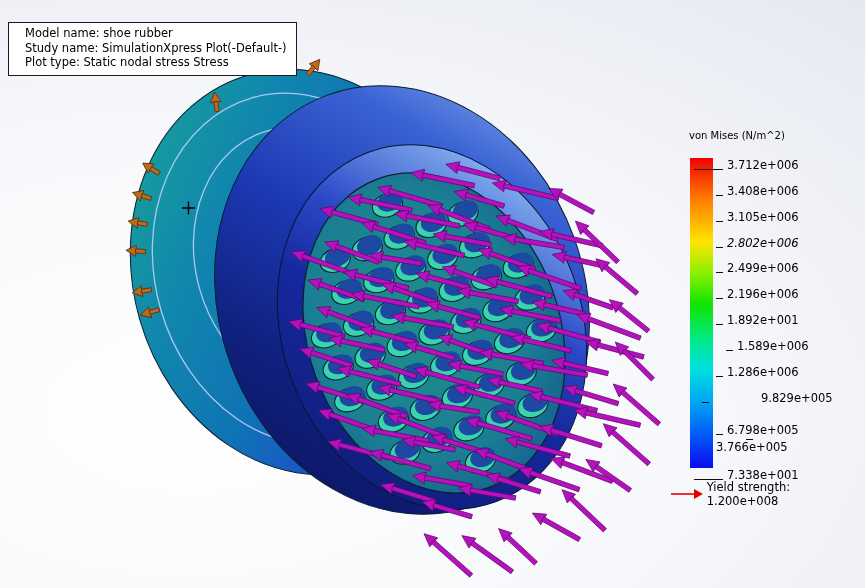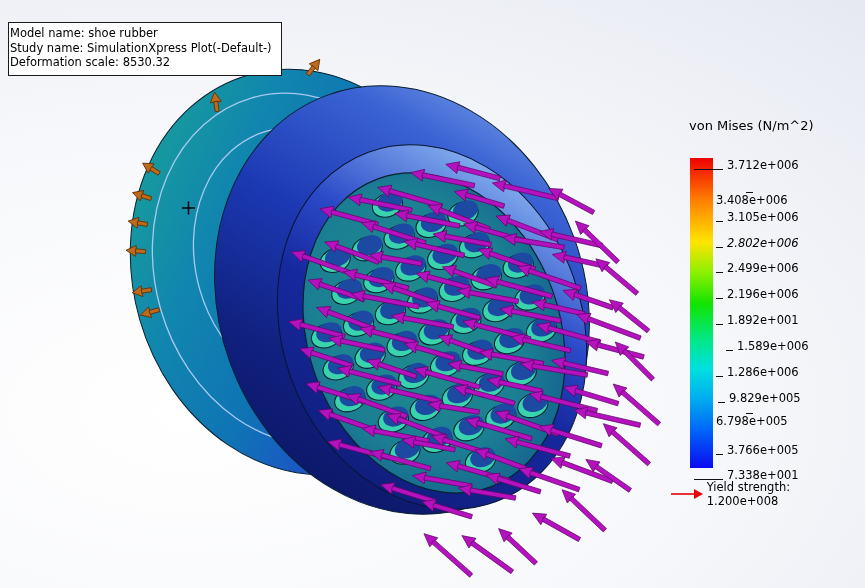--- a/index.html
+++ b/index.html
@@ -4,25 +4,25 @@
 <style>
   html,body{margin:0;padding:0;}
   body{
     width:865px;height:588px;overflow:hidden;position:relative;
     font-family:"DejaVu Sans","Liberation Sans",sans-serif;
     background:radial-gradient(140% 115% at 22% 70%, #ffffff 0%, #f7f8fb 42%, #e9ecf3 75%, #dde0ea 100%);
   }
   .viewport{position:absolute;left:0;top:0;width:865px;height:588px;}
   .info-box{
     position:absolute;left:8px;top:22px;background:#ffffff;
-    border:1.5px solid #1a1a1a;padding:3px 9px 5px 1px;
+    border:1.5px solid #1a1a1a;padding:3px 9px 5px 16px;
     font-size:11.5px;line-height:14.5px;color:#000;white-space:nowrap;
   }
   .legend{position:absolute;left:662px;top:112px;width:202px;height:400px;color:#000;}
-  .legend-title{position:absolute;left:27px;top:6px;font-size:13px;}
+  .legend-title{position:absolute;left:27px;top:18px;font-size:10px;}
   .legend-bar{
     position:absolute;left:28px;top:46px;width:23px;height:310px;
     background:linear-gradient(180deg,#f00000 0%,#ff7a00 13%,#ffe400 27%,#8cf000 37%,
       #12e400 47%,#00e88c 59%,#00e0e0 68%,#00aaf0 78%,#0064f8 88%,#0b0bf0 100%);
   }
   .legend-row{position:absolute;display:flex;align-items:center;height:16px;margin-top:8px;}
   .legend-tick{height:0;border-top:1px solid #111;margin-right:4px;margin-top:9px;}
   .legend-row span.t{font-size:11.5px;}
   .yield-row{position:absolute;left:8px;top:368px;display:flex;align-items:center;gap:4px;}
   .yield-row .t{font-size:11.5px;}
@@ -671,32 +671,32 @@
         <g transform="translate(424.0 533.7) rotate(41.5)">
       <polygon points="0,0 13,-6 13,6" fill="#b611bf" stroke="#5f0668" stroke-width="0.7"></polygon>
       <rect x="12" y="-2.3" width="51" height="4.6" fill="#b611bf" stroke="#5f0668" stroke-width="0.7"></rect>
     </g>
       </g>
     </svg></div>
 
 <div class="info-box">
   <div>Model name: shoe rubber</div>
   <div>Study name: SimulationXpress Plot(-Default-)</div>
-  <div>Deformation scale: 8530.32</div>
+  <div>Plot type: Static nodal stress Stress</div>
 </div>
 
 <div class="legend">
   <div class="legend-title">von Mises (N/m^2)</div>
   <div class="legend-bar"></div>
   <div id="legendLabels">
       <div class="legend-row" style="top: 37px; left: 32px;">
         <span class="legend-tick" style="width: 29px;"></span>
         <span class="t">3.712e+006</span>
       </div>
-      <div class="legend-row" style="top: 62.8333px; left: 54px; flex-direction: column;">
+      <div class="legend-row" style="top: 62.8333px; left: 54px;">
         <span class="legend-tick" style="width: 7px;"></span>
         <span class="t">3.408e+006</span>
       </div>
       <div class="legend-row" style="top: 88.6667px; left: 54px;">
         <span class="legend-tick" style="width: 7px;"></span>
         <span class="t">3.105e+006</span>
       </div>
       <div class="legend-row" style="top: 114.5px; left: 54px; font-style: italic;">
         <span class="legend-tick" style="width: 7px;"></span>
         <span class="t">2.802e+006</span>
@@ -714,29 +714,29 @@
         <span class="t">1.892e+001</span>
       </div>
       <div class="legend-row" style="top: 217.833px; left: 64px;">
         <span class="legend-tick" style="width: 7px;"></span>
         <span class="t">1.589e+006</span>
       </div>
       <div class="legend-row" style="top: 243.667px; left: 54px;">
         <span class="legend-tick" style="width: 7px;"></span>
         <span class="t">1.286e+006</span>
       </div>
-      <div class="legend-row" style="top: 269.5px; left: 56px;">
+      <div class="legend-row" style="top: 269.5px; left: 40px; gap: 48px;">
         <span class="legend-tick" style="width: 7px;"></span>
         <span class="t">9.829e+005</span>
       </div>
-      <div class="legend-row" style="top: 284px; left: 54px; flex-direction: column;">
+      <div class="legend-row" style="top: 302px; left: 54px;">
         <span class="legend-tick" style="width: 7px;"></span>
         <span class="t">6.798e+005</span>
       </div>
-      <div class="legend-row" style="top: 322px; left: 54px;">
+      <div class="legend-row" style="top: 310px; left: 54px; flex-direction: column;">
         <span class="legend-tick" style="width: 7px;"></span>
         <span class="t">3.766e+005</span>
       </div>
       <div class="legend-row" style="top: 347px; left: 32px;">
         <span class="legend-tick" style="width: 29px;"></span>
         <span class="t">7.338e+001</span>
       </div>
     </div>
   <div class="yield-row">
     <svg width="33" height="12">

